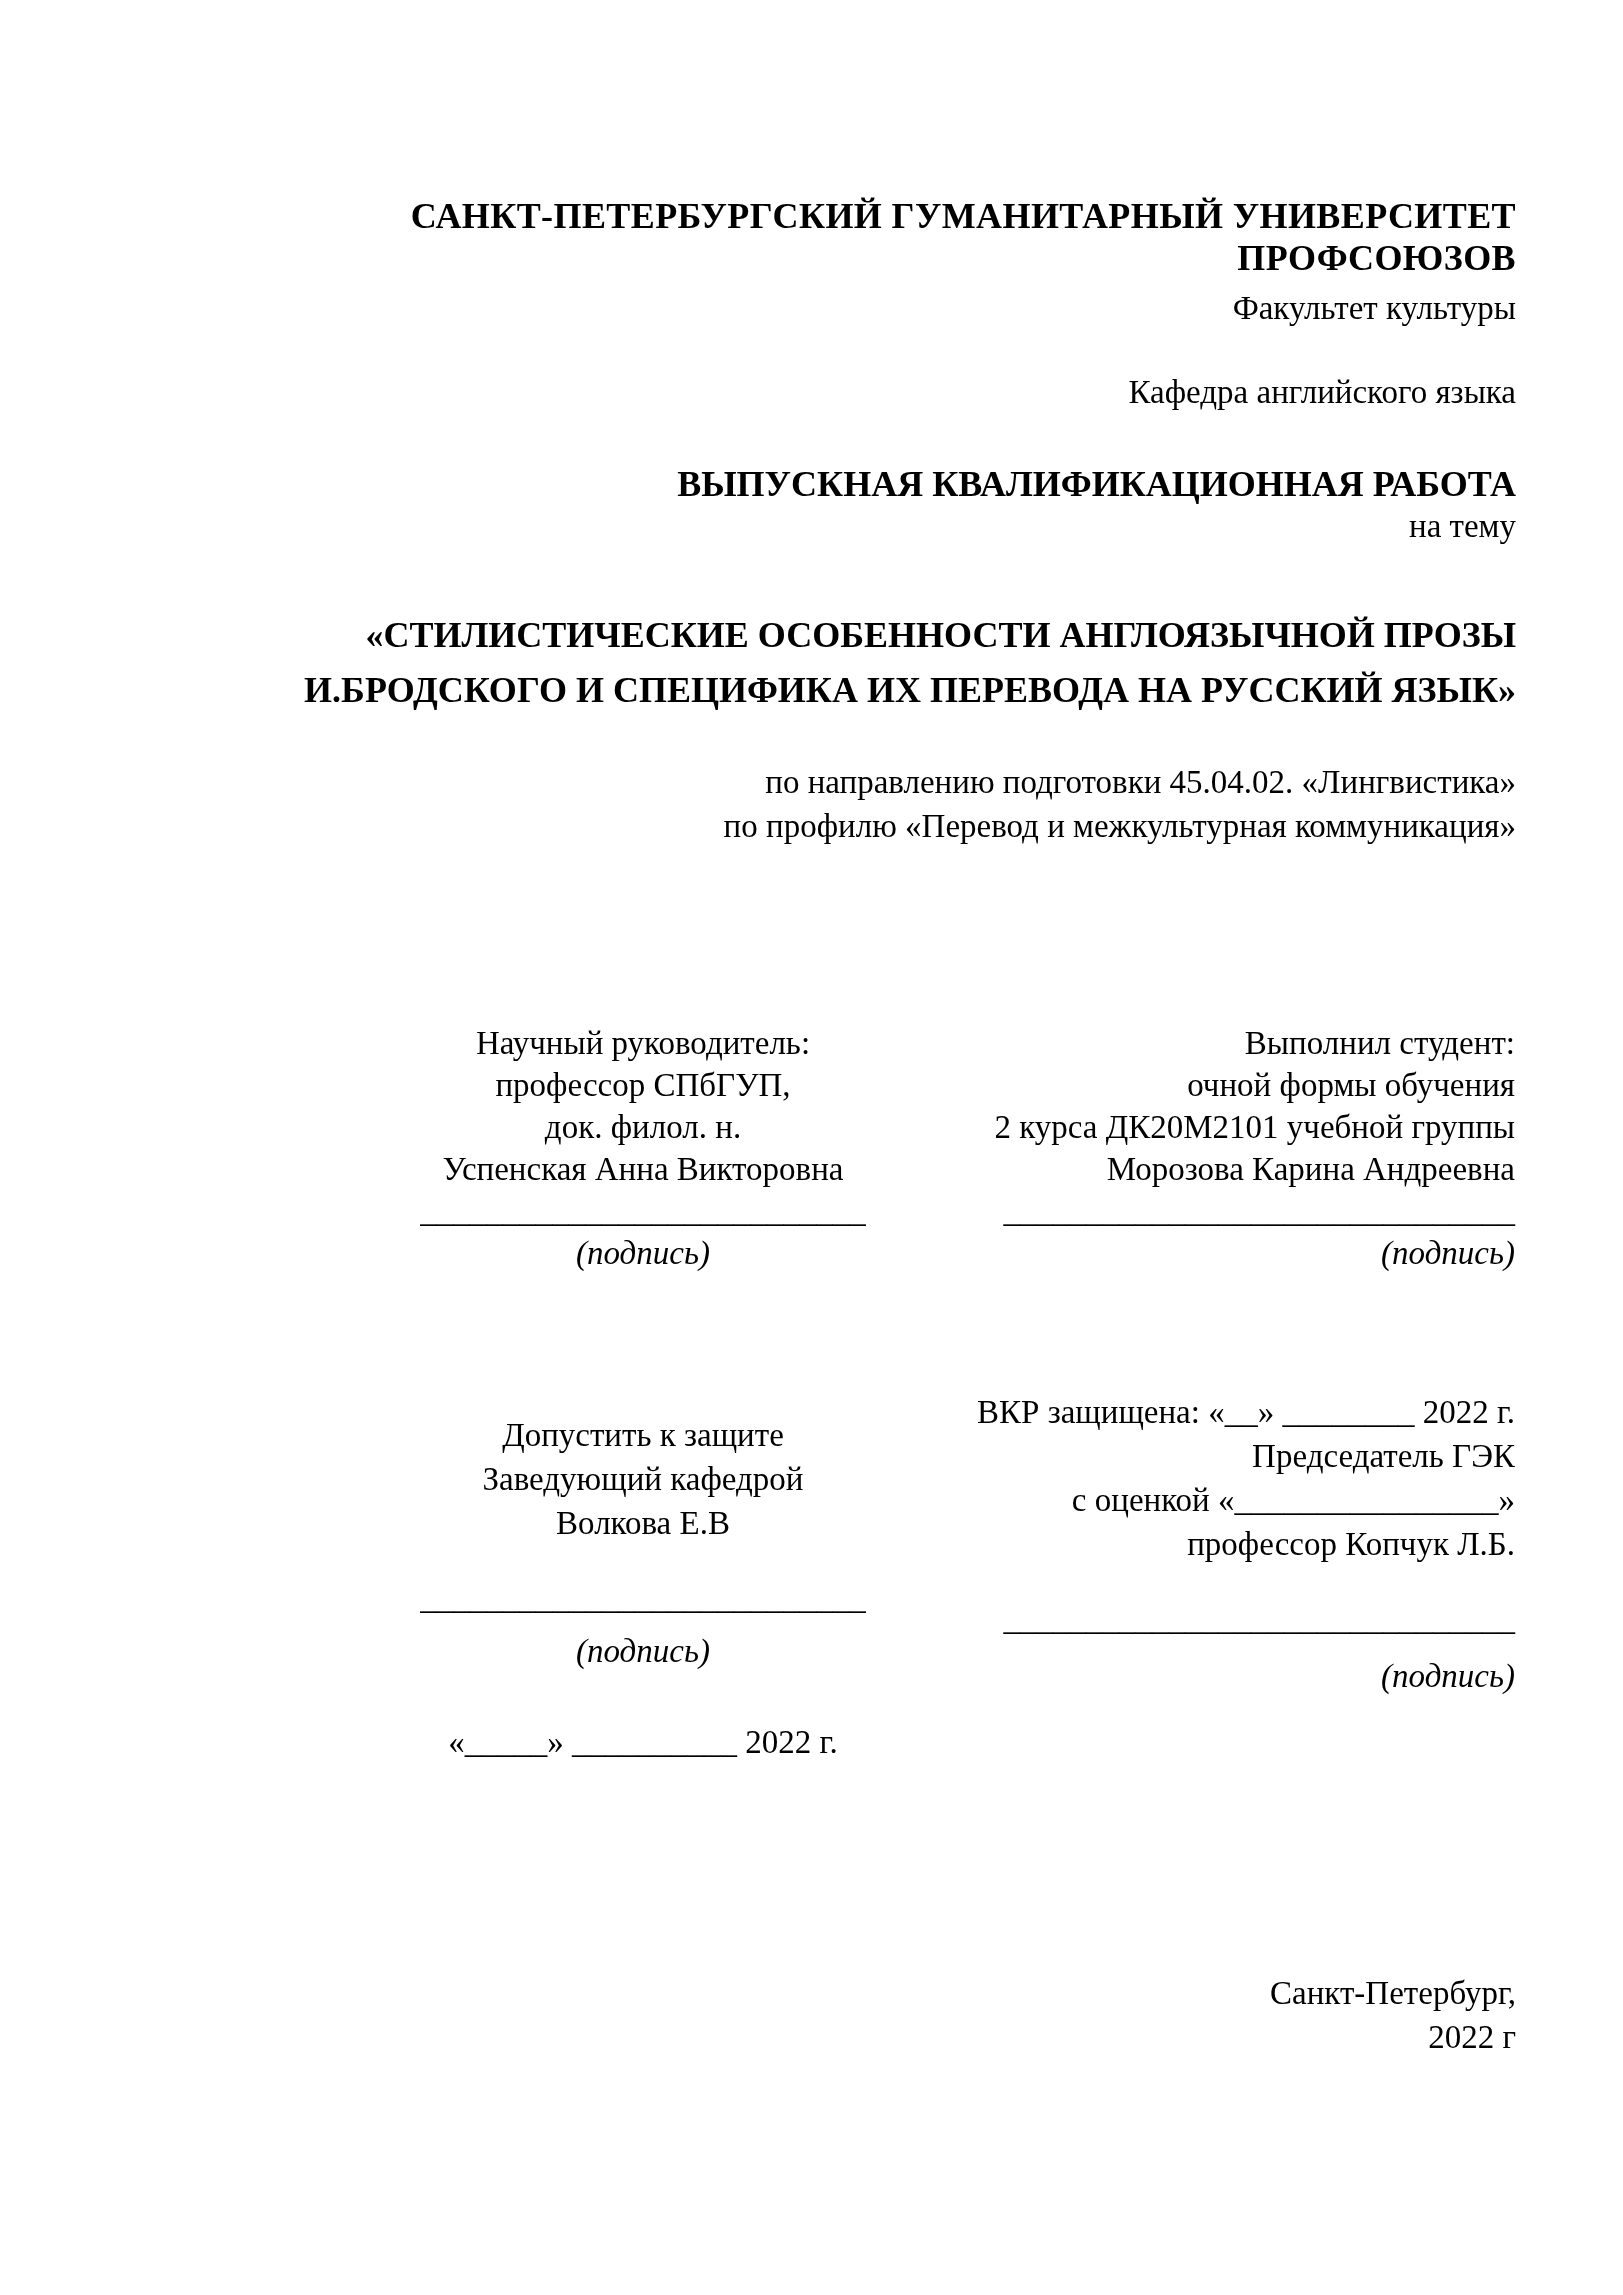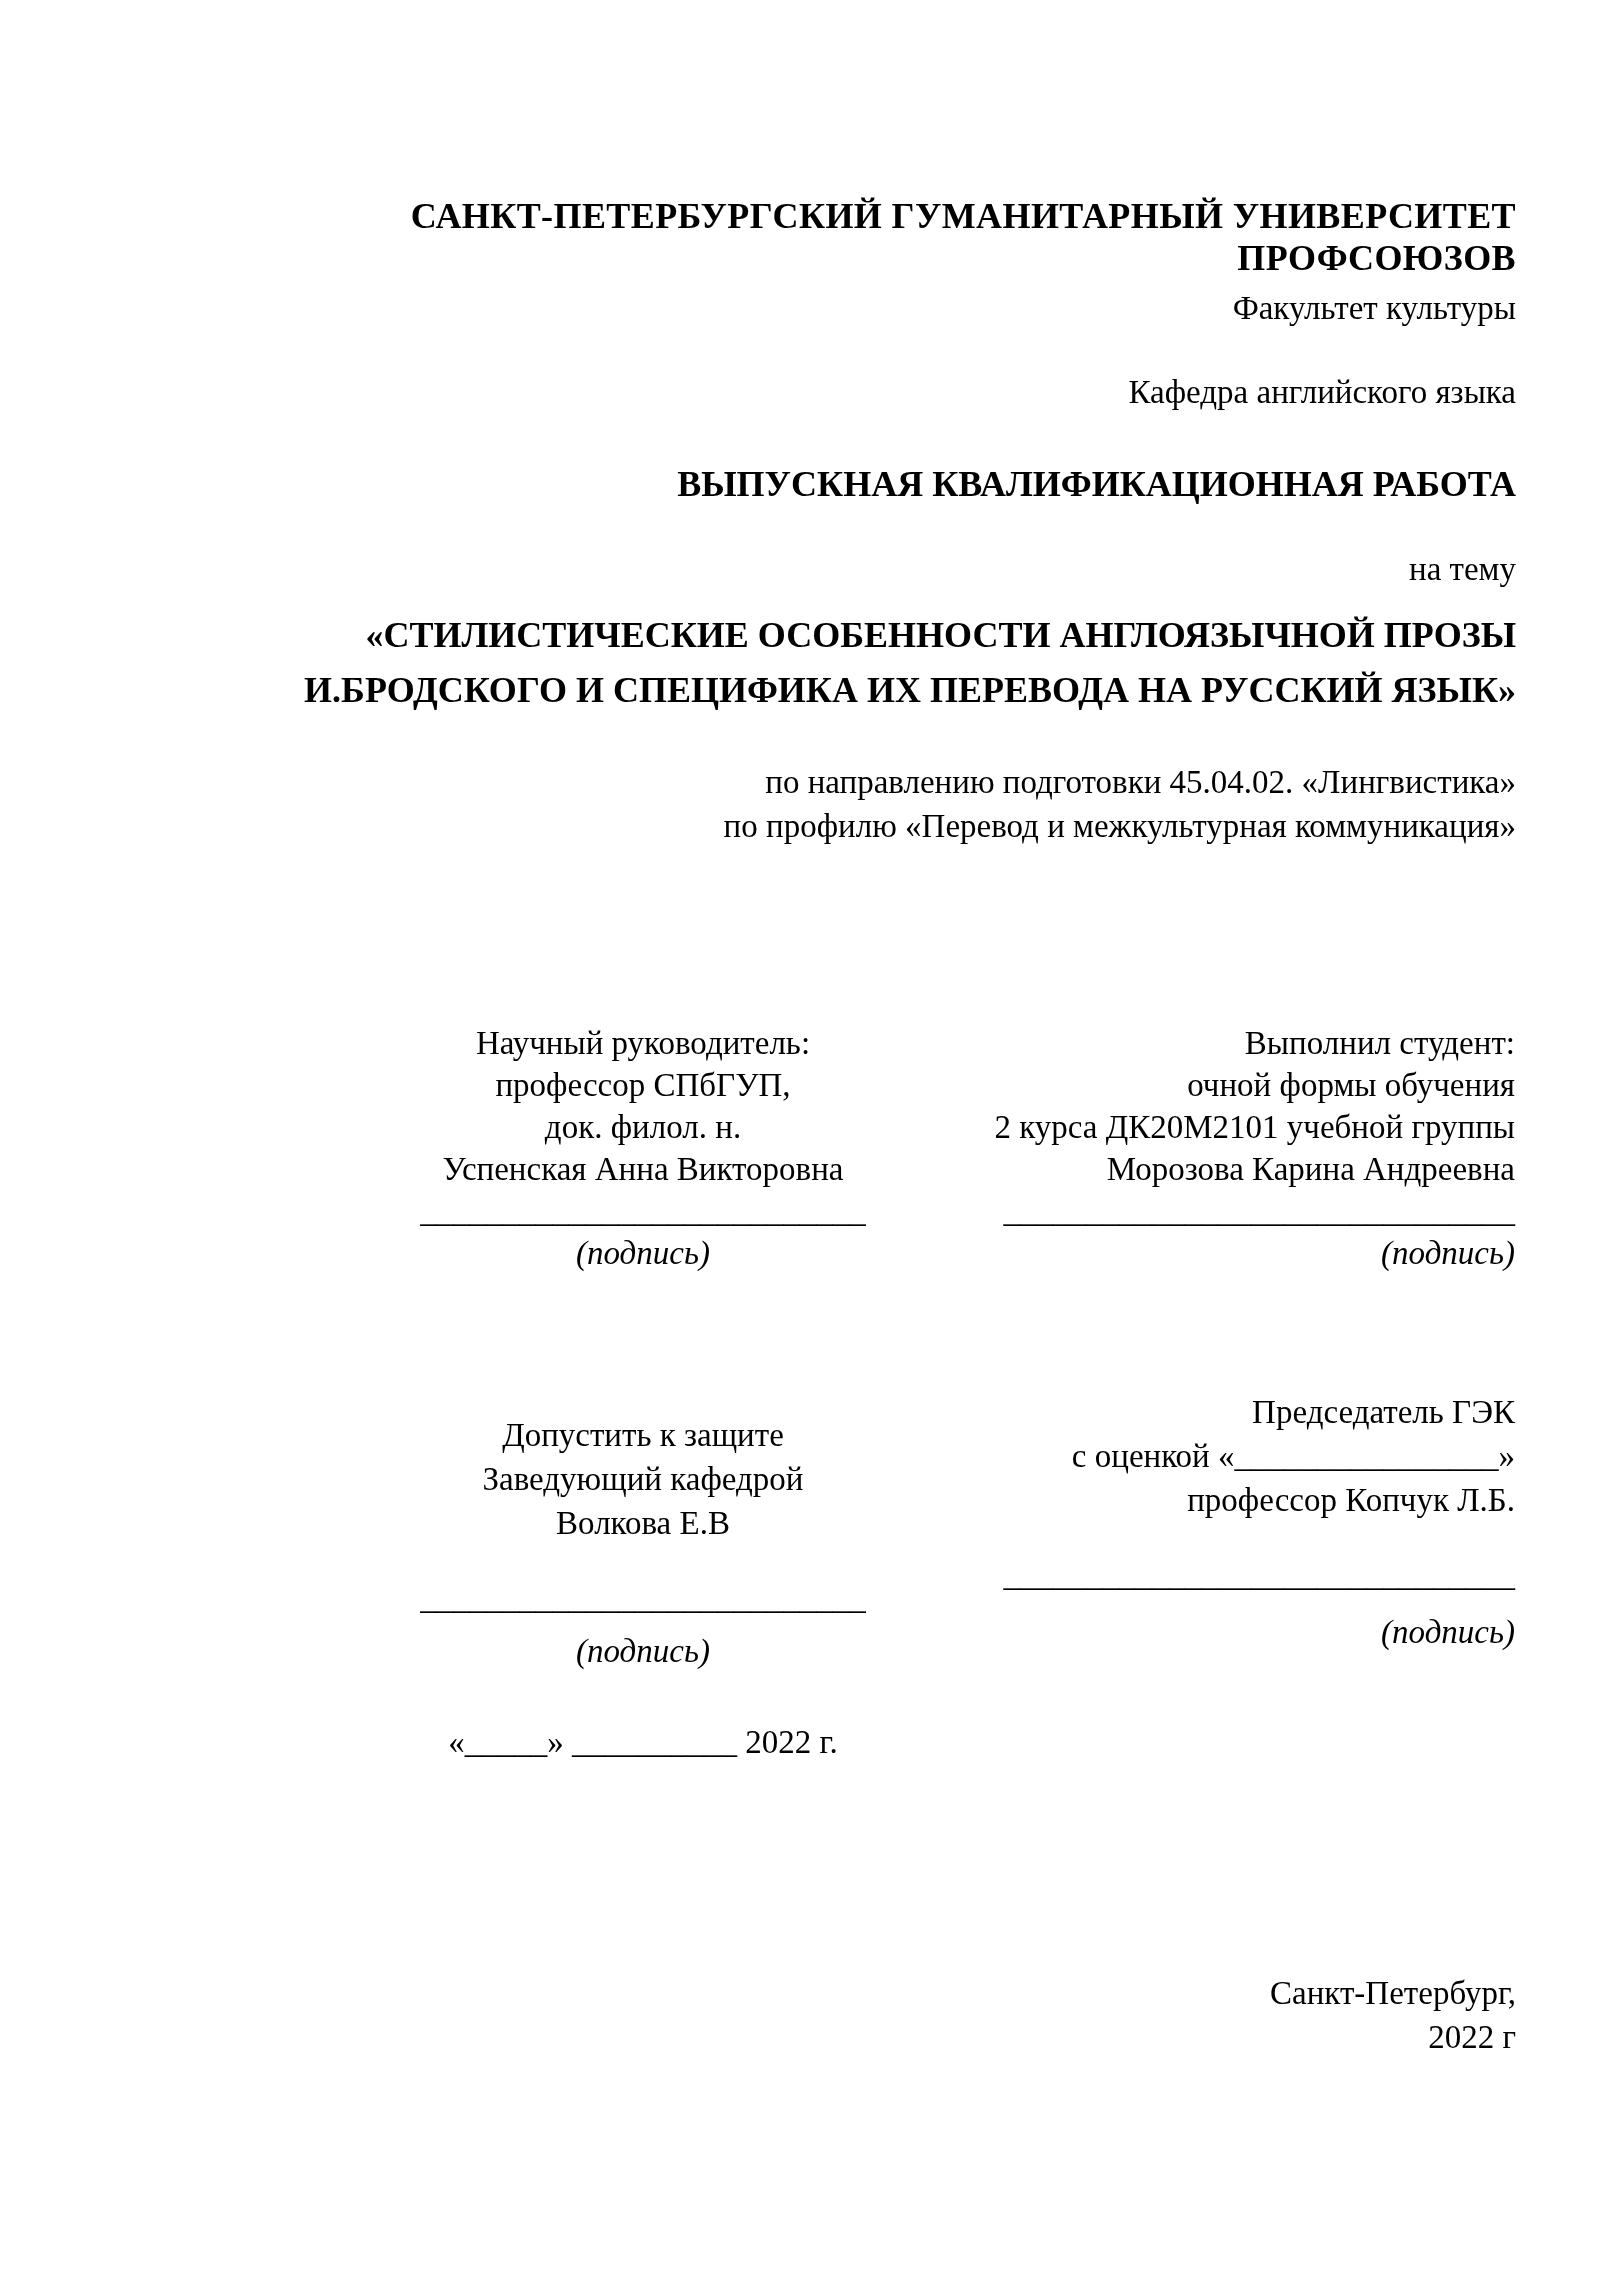--- a/index.html
+++ b/index.html
@@ -41,21 +41,21 @@
     text-align: right;
   }
   .lh54 { line-height: 42px; }
   .lh56 { line-height: 44px; }
   .lh70 { line-height: 55px; }
   .sig-caption { font-style: italic; }
   #university     { top: 195px; letter-spacing: 0.4px; }
   #faculty        { top: 290px; }
   #department     { top: 374px; }
   #work-type      { top: 463px; }
-  #on-topic       { top: 508px; margin-top: 43px; }
+  #on-topic       { top: 508px; }
   #thesis-title   { top: 608px; }
   #direction-prof { top: 760px; }
   #supervisor-block { top: 1022px; }
   #student-block    { top: 1022px; }
   #admission-block  { top: 1413px; }
   #defense-block    { top: 1390px; }
   #footer           { top: 1971px; }
   .gap-underscore-adm { margin-top: 31px; }
   .gap-caption-adm    { margin-top: 8.6px; }
   .gap-date-adm       { margin-top: 47px; }
@@ -108,20 +108,21 @@
   <div id="admission-block" class="left-block lh56">
     <div class="line">Допустить к защите</div>
     <div class="line">Заведующий кафедрой</div>
     <div class="line">Волкова Е.В</div>
     <div class="line gap-underscore-adm">___________________________</div>
     <div class="line sig-caption gap-caption-adm">(подпись)</div>
     <div class="line gap-date-adm">«_____» __________ 2022 г.</div>
   </div>
 
   <div id="defense-block" class="right-block lh56">
+    <div class="line">ВКР защищена: «__» ________ 2022 г.</div>
     <div class="line">Председатель ГЭК</div>
     <div class="line">с оценкой «________________»</div>
     <div class="line">профессор Копчук Л.Б.</div>
     <div class="line gap-underscore-def">_______________________________</div>
     <div class="line sig-caption gap-caption-def">(подпись)</div>
   </div>
 
   <div id="footer" class="centered lh56">
     <div class="line">Санкт-Петербург,</div>
     <div class="line">2022 г</div>

